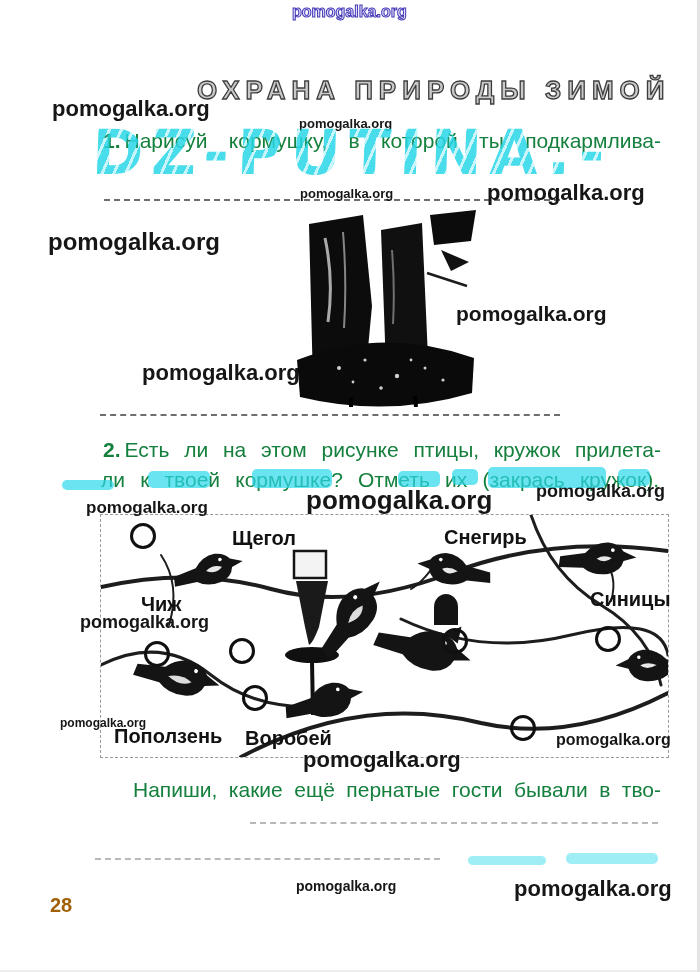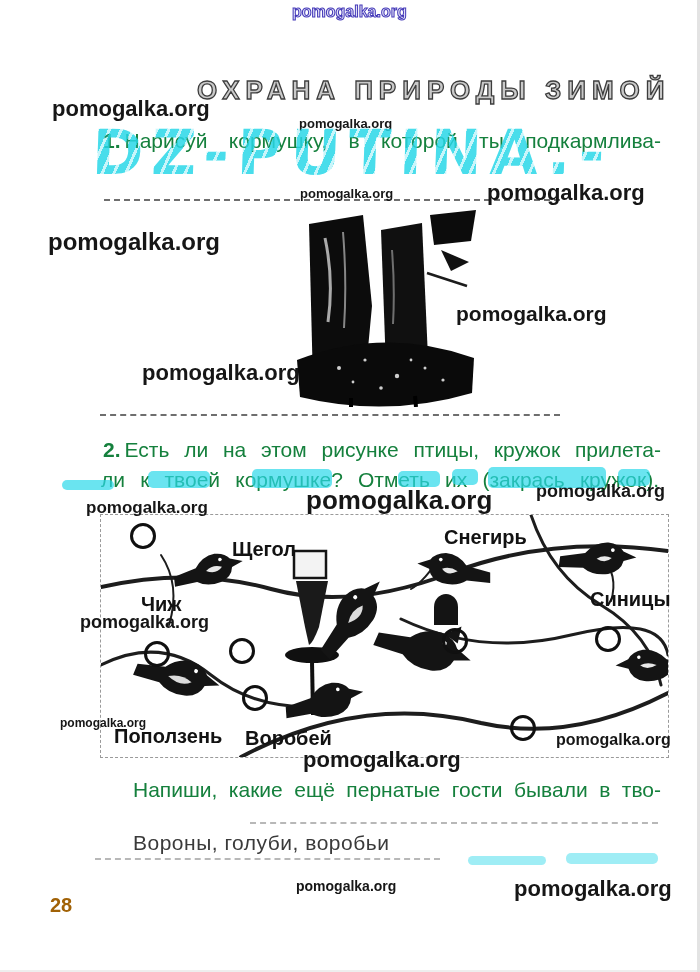--- a/index.html
+++ b/index.html
@@ -153,39 +153,38 @@
         </g>
         <g transform="translate(545,152) scale(-1.35,1.35) rotate(10)">
           <use href="#bird-shape"></use>
             <circle cx="4" cy="-8" r="1.3" fill="#fff"></circle>
           <path d="M-8,0 q6,-4 12,-2 q-4,5 -12,2" fill="#fff" opacity="0.9"></path>
         </g>
       </g>
     </svg>
   </div>
 
-  <div class="bird-label" style="left:232px;top:538px">Щегол</div>
+  <div class="bird-label" style="left:232px;top:527px">Щегол</div>
   <div class="bird-label" style="left:444px;top:526px">Снегирь</div>
   <div class="bird-label" style="left:141px;top:593px">Чиж</div>
   <div class="bird-label" style="left:590px;top:588px">Синицы</div>
   <div class="bird-label" style="left:114px;top:725px">Поползень</div>
   <div class="bird-label" style="left:245px;top:727px">Воробей</div>
 
   <div class="mark-circle" style="left:130px;top:523px"></div>
   <div class="mark-circle" style="left:144px;top:641px"></div>
   <div class="mark-circle" style="left:229px;top:638px"></div>
   <div class="mark-circle" style="left:242px;top:685px"></div>
   <div class="mark-circle" style="left:442px;top:628px"></div>
   <div class="mark-circle" style="left:595px;top:626px"></div>
   <div class="mark-circle" style="left:510px;top:715px"></div>
 
   <div class="txt wide" style="left:103px;top:777px;width:558px;text-indent:30px">Напиши, какие ещё пернатые гости бывали в тво-</div>
   <div class="dash-light" style="left:250px;top:822px;width:408px"></div>
 
-  <div class="answer" style="left:133px;top:831px">Вороны, голуби, воробьи</div>
   <div class="dash-light" style="left:95px;top:858px;width:345px"></div>
   <div class="cyan-blob" style="left:468px;top:856px;width:78px;height:9px;opacity:0.45"></div>
   <div class="cyan-blob" style="left:566px;top:853px;width:92px;height:11px;opacity:0.45"></div>
 
   <div class="cyan" style="left:92px;top:116px;font-size:62px;letter-spacing:8px;transform:skewX(-2deg)">DZ-PUTINA.-</div>
 
   <div class="wm wm-blue" style="left:292px;top:3px;font-size:16px">pomogalka.org</div>
   <div class="wm" style="left:52px;top:96px;font-size:22px">pomogalka.org</div>
   <div class="wm" style="left:299px;top:116px;font-size:13px">pomogalka.org</div>
   <div class="wm" style="left:300px;top:186px;font-size:13px">pomogalka.org</div>

